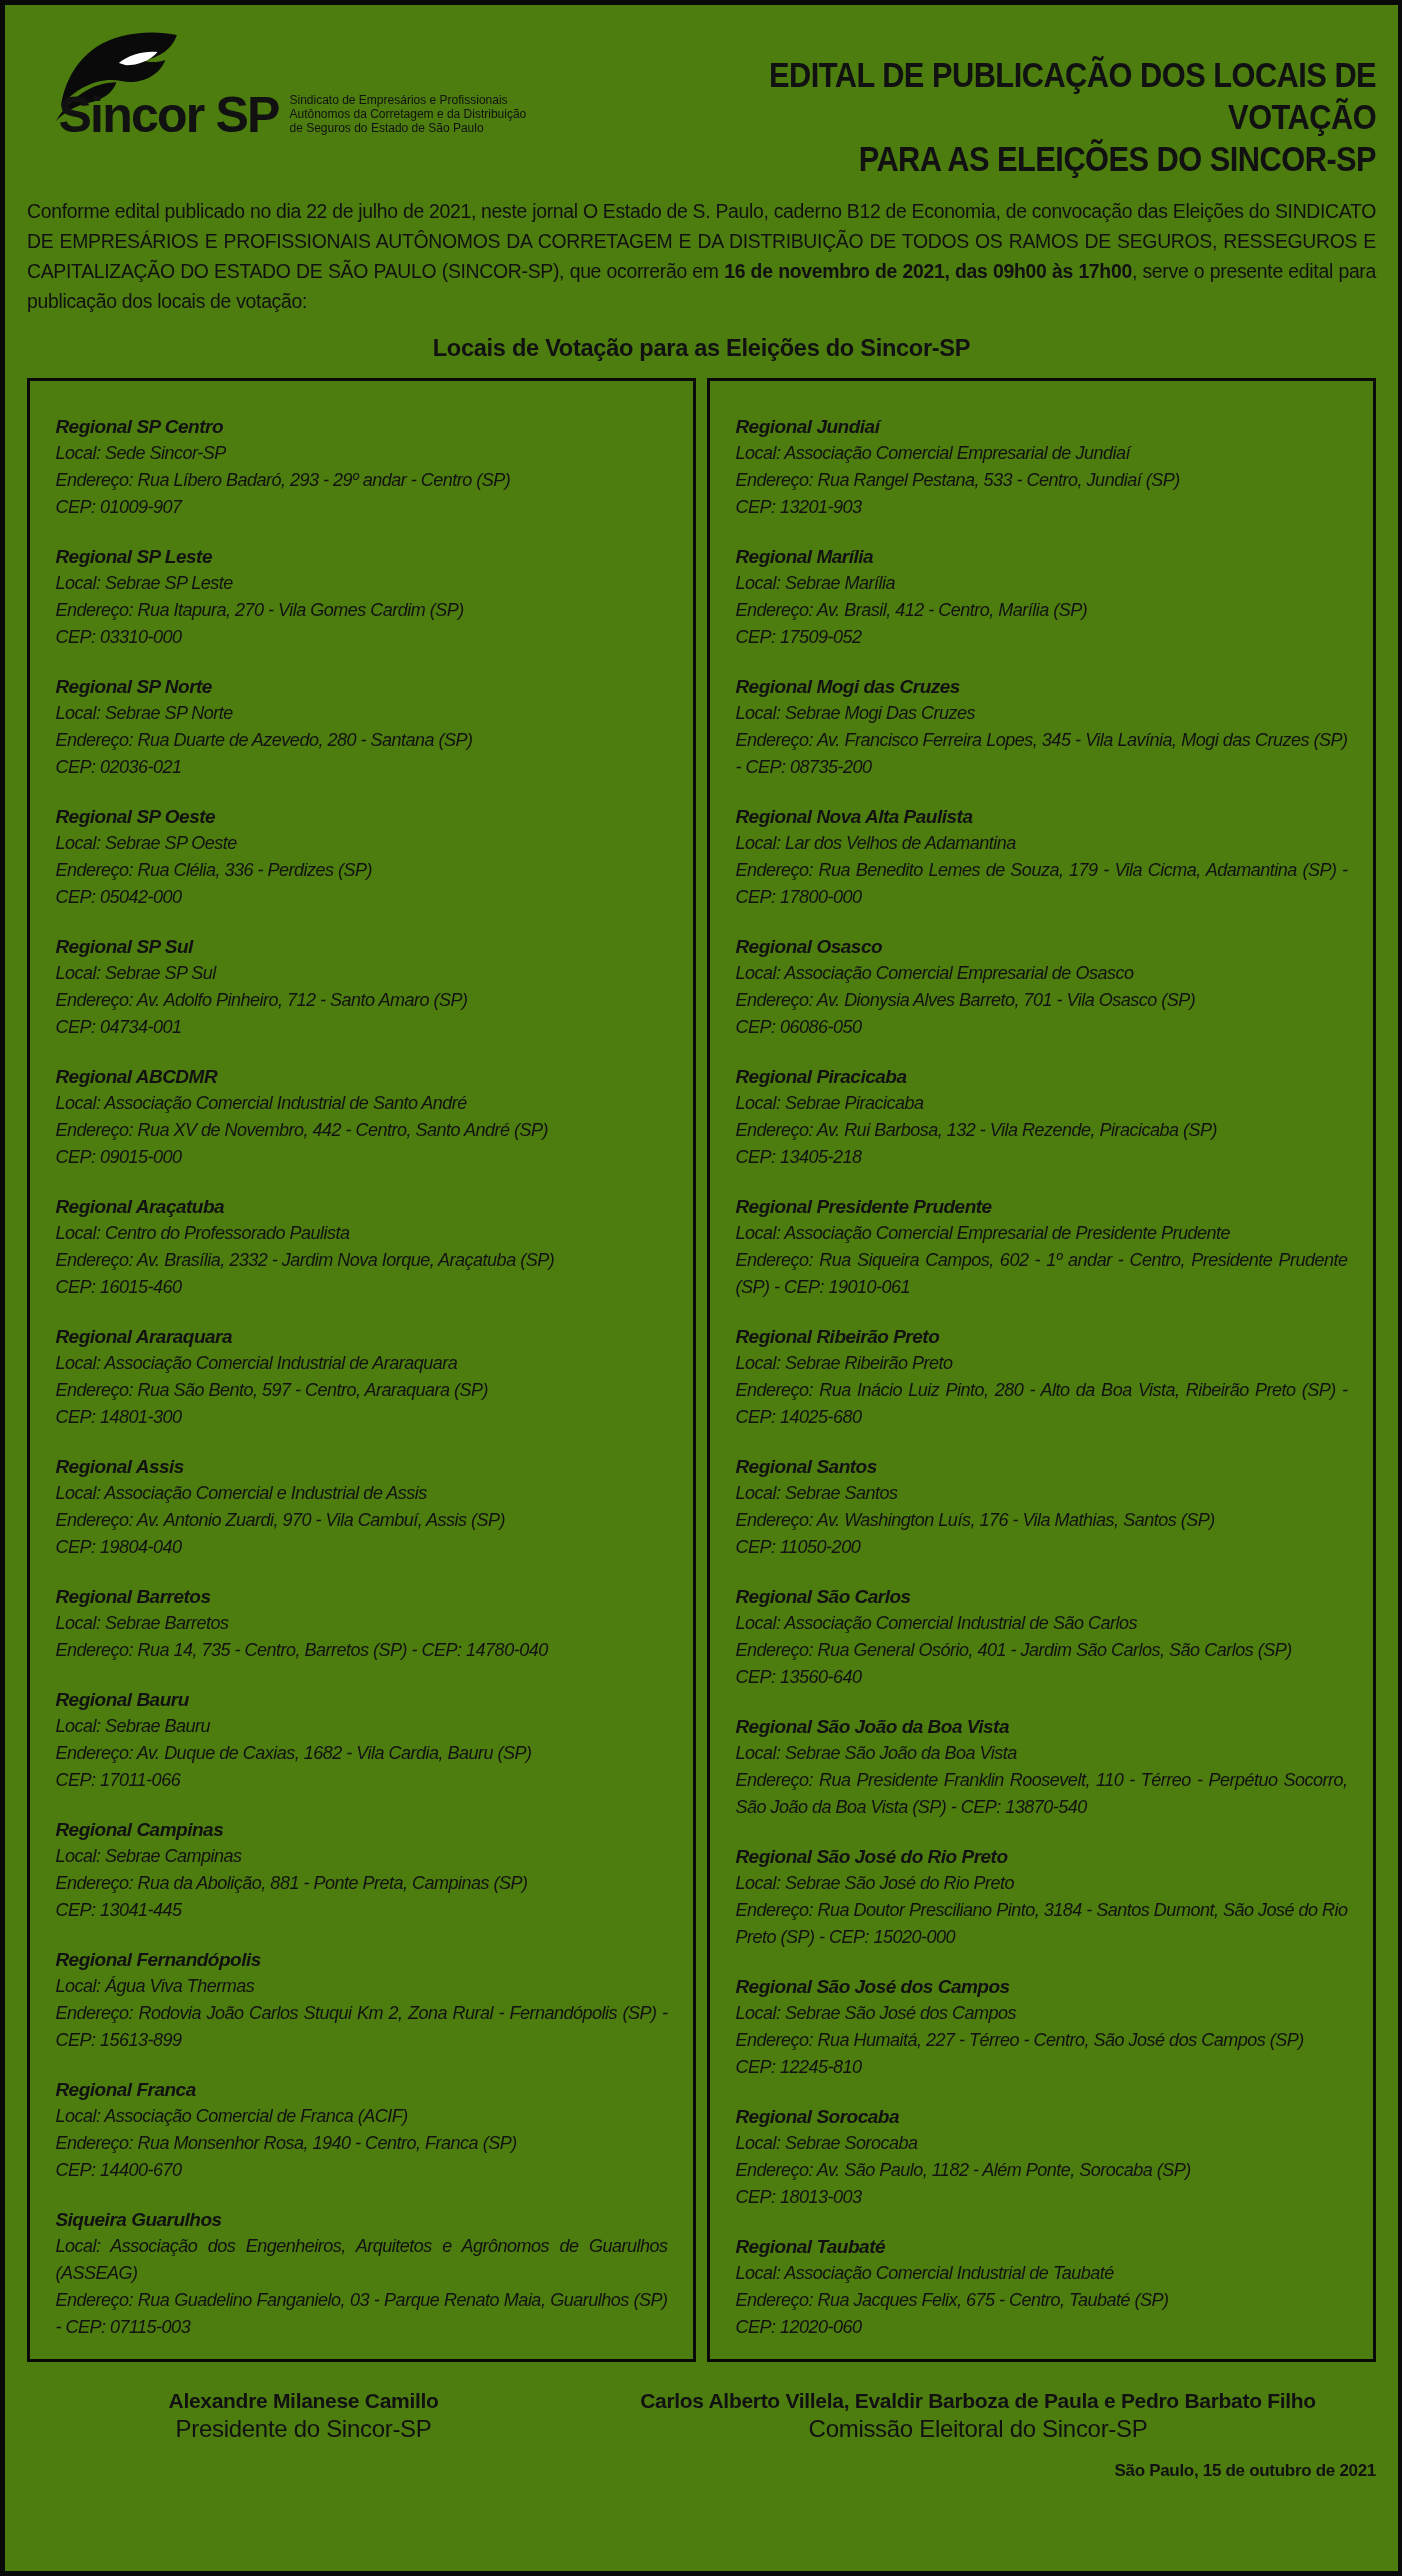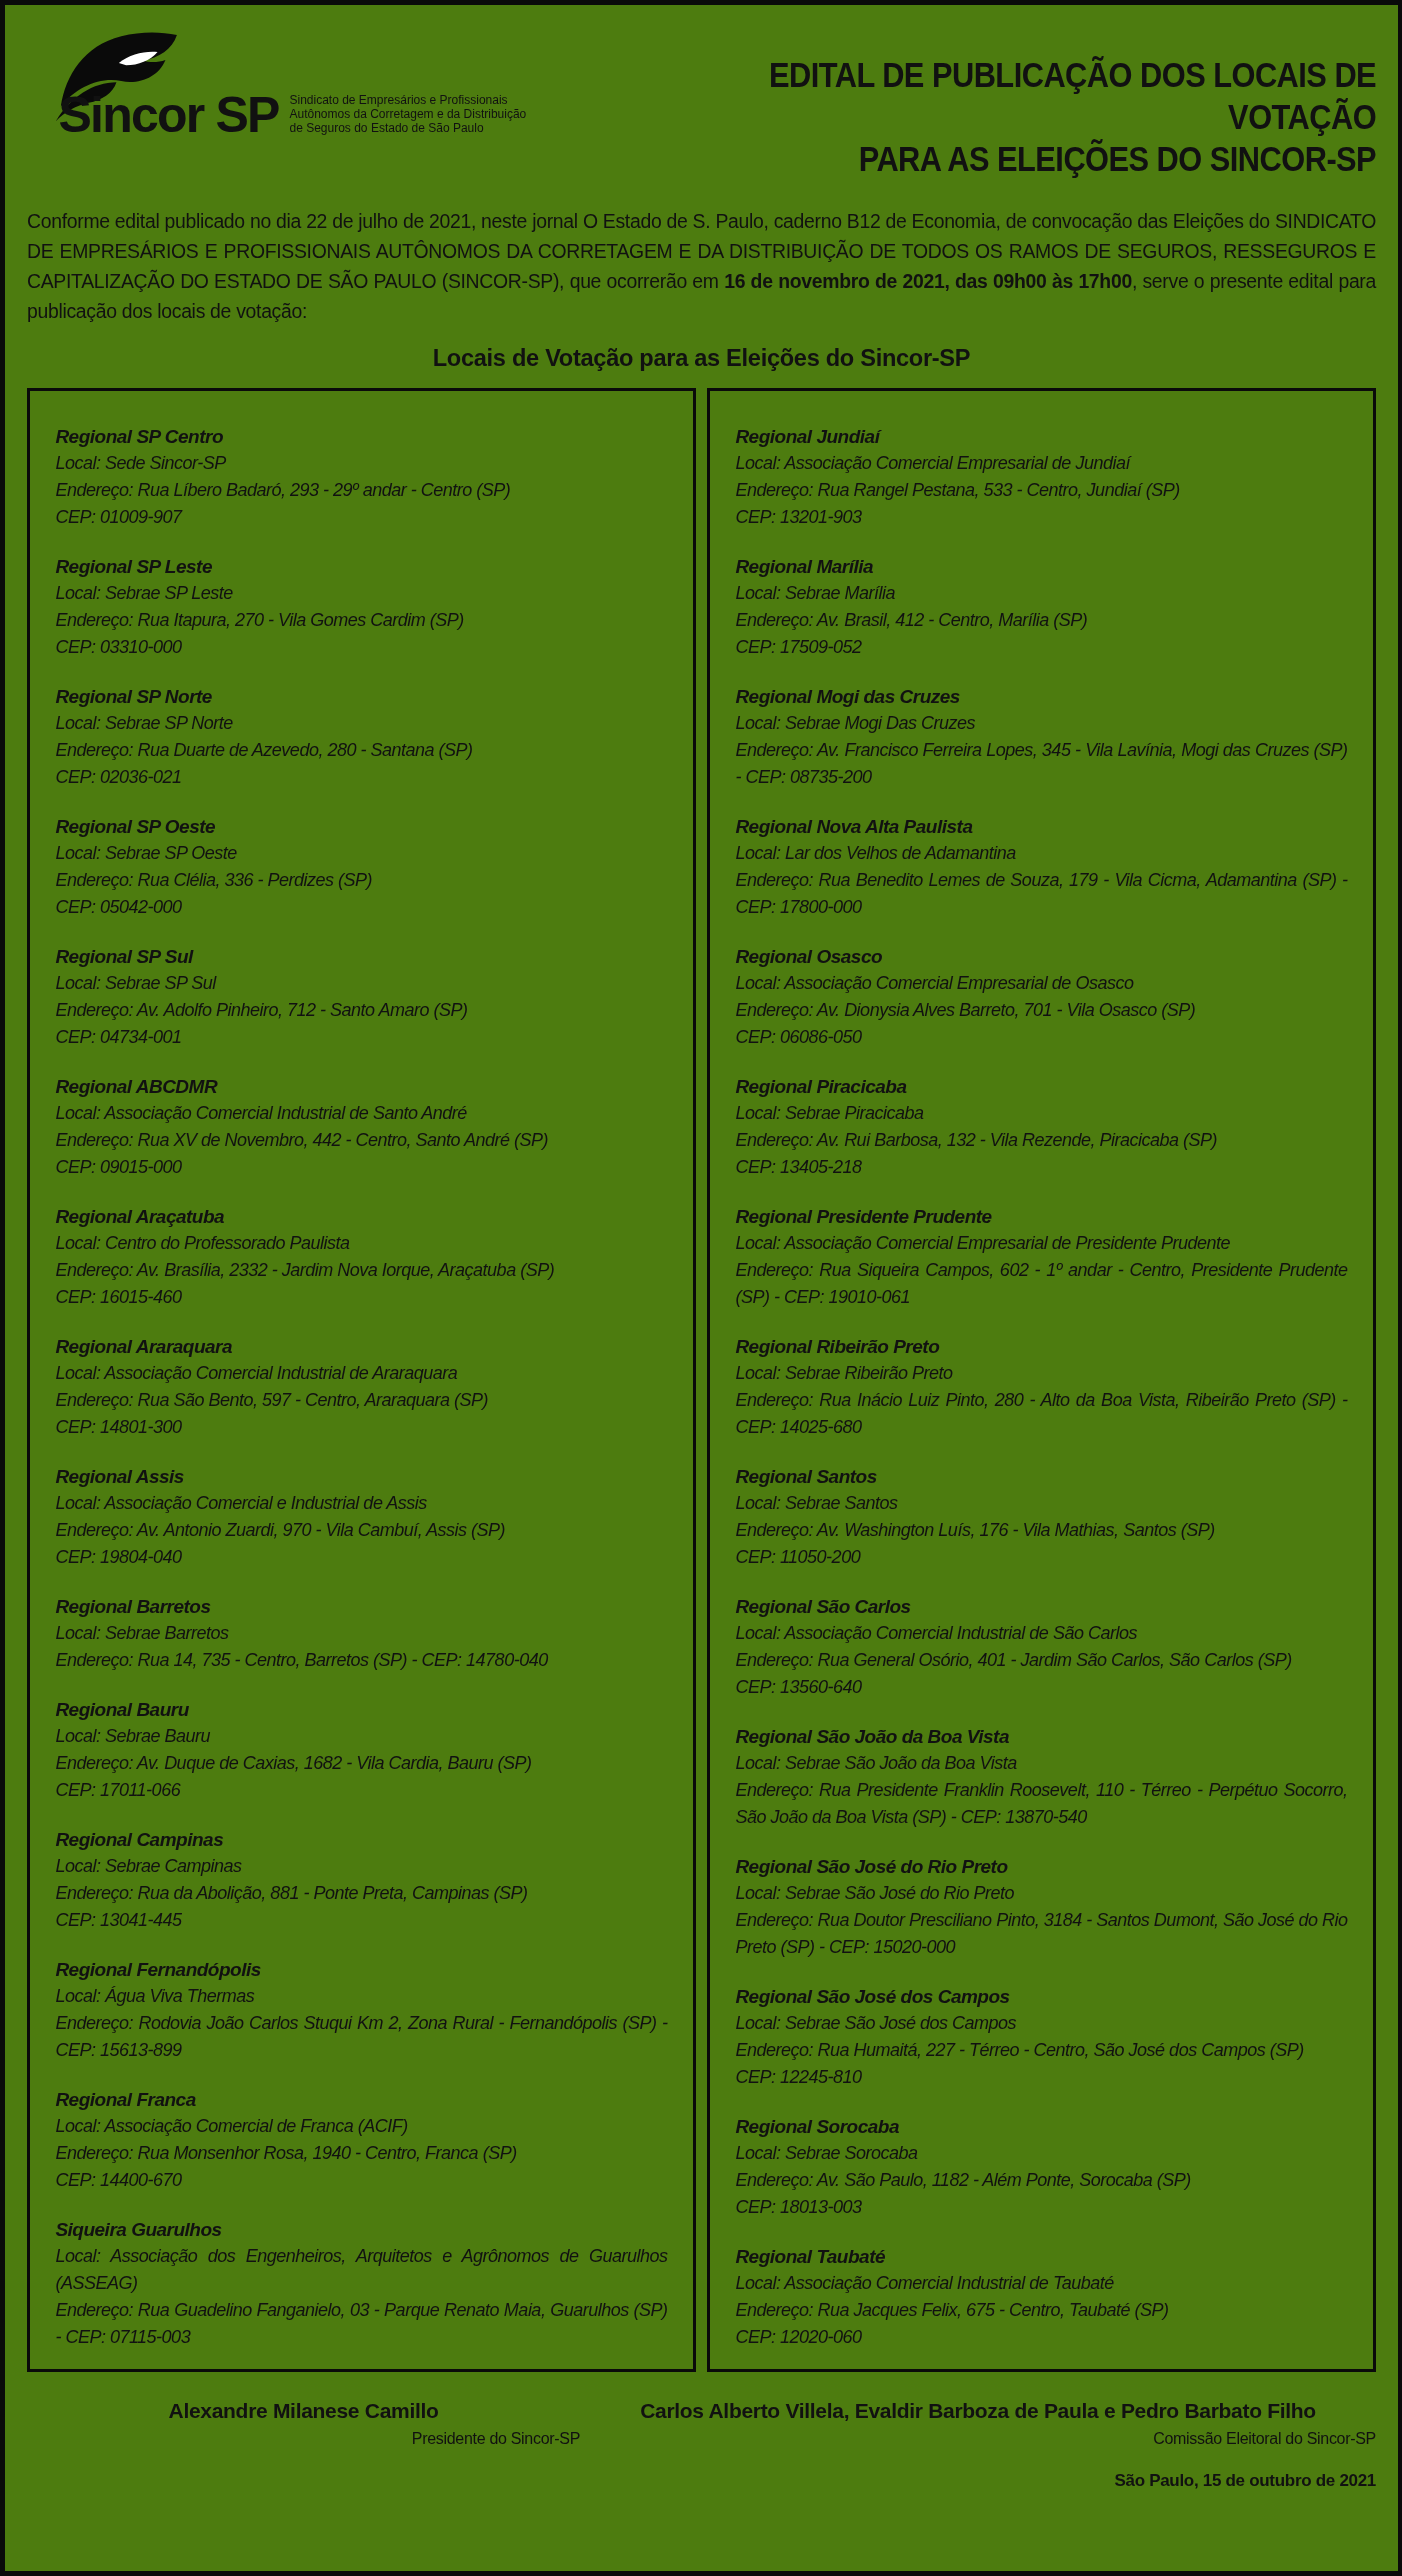--- a/index.html
+++ b/index.html
@@ -30,21 +30,21 @@
   .doc-title{
     margin-top:31.5px;
     text-align:right;
     font-weight:bold;
     font-size:35px;line-height:42px;letter-spacing:-0.6px;
     white-space:pre-line;
     transform:scaleX(0.88);transform-origin:top right;
   }
   
   .intro{
-    margin-top:34px;
+    margin-top:24px;
     font-size:19.4px;line-height:30px;letter-spacing:-0.3px;
     text-align:justify;
   }
   .intro b{font-weight:bold;}
   .box-title{
     margin-top:10px;
     text-align:center;font-weight:bold;
     font-size:23.6px;letter-spacing:-0.3px;
   }
   
@@ -61,21 +61,21 @@
   }
   .entry-body{
     font-size:18px;line-height:27px;letter-spacing:-0.5px;
     white-space:pre-line;text-align:justify;
   }
   
   .signatures{display:flex;margin-top:25.4px;}
   .sig-left{width:41%;text-align:center;}
   .sig-right{width:59%;text-align:center;}
   .sig-name{font-weight:bold;font-size:21px;line-height:28px;letter-spacing:-0.3px;}
-  .sig-role{font-size:16px;line-height:28px;letter-spacing:-0.3px;text-align:right;}
+  .sig-role{font-size:24px;line-height:28px;letter-spacing:-0.3px;}
   .dateline{
     margin-top:18px;text-align:right;font-weight:bold;
     font-size:17px;letter-spacing:-0.3px;
   }
 </style>
 </head>
 <body>
 
 <div class="page">
 

